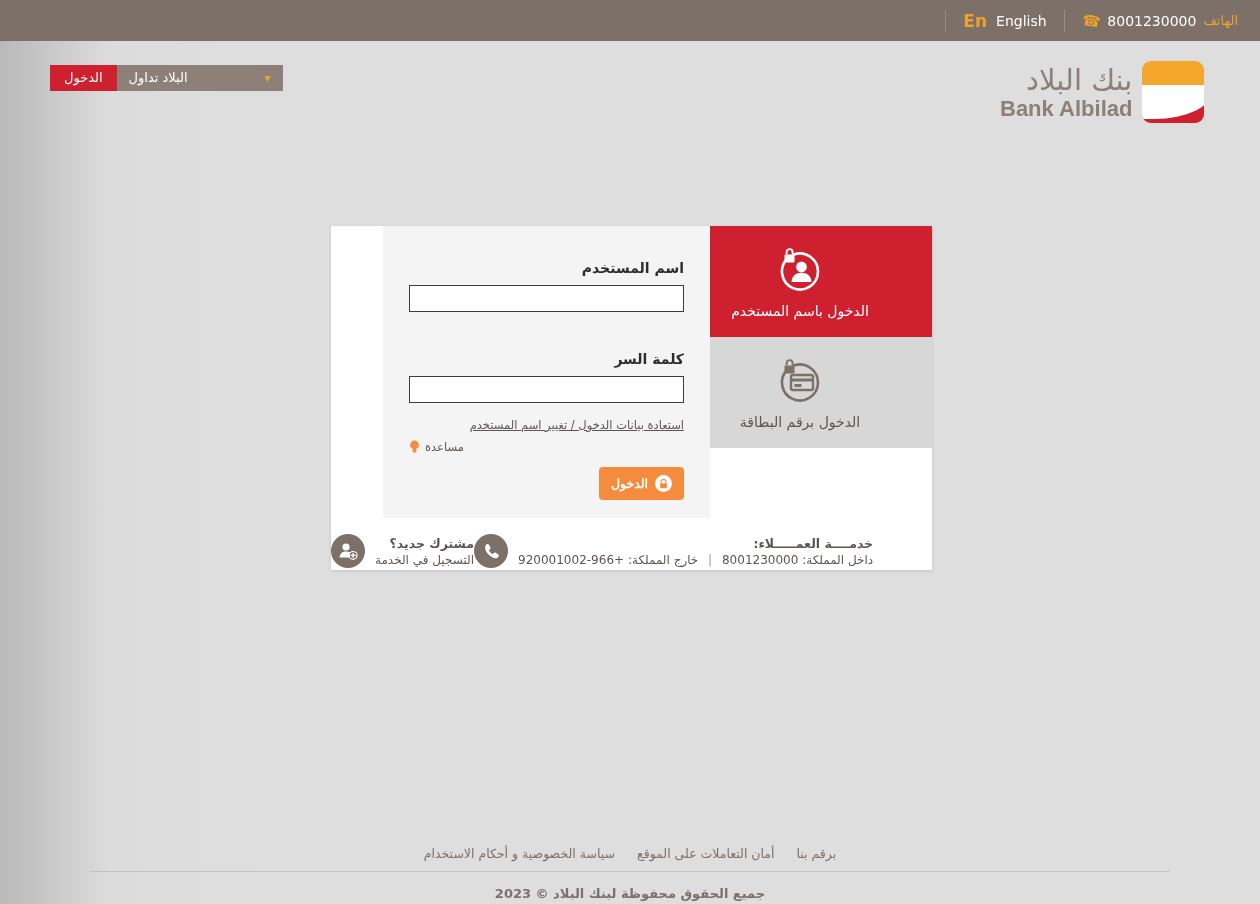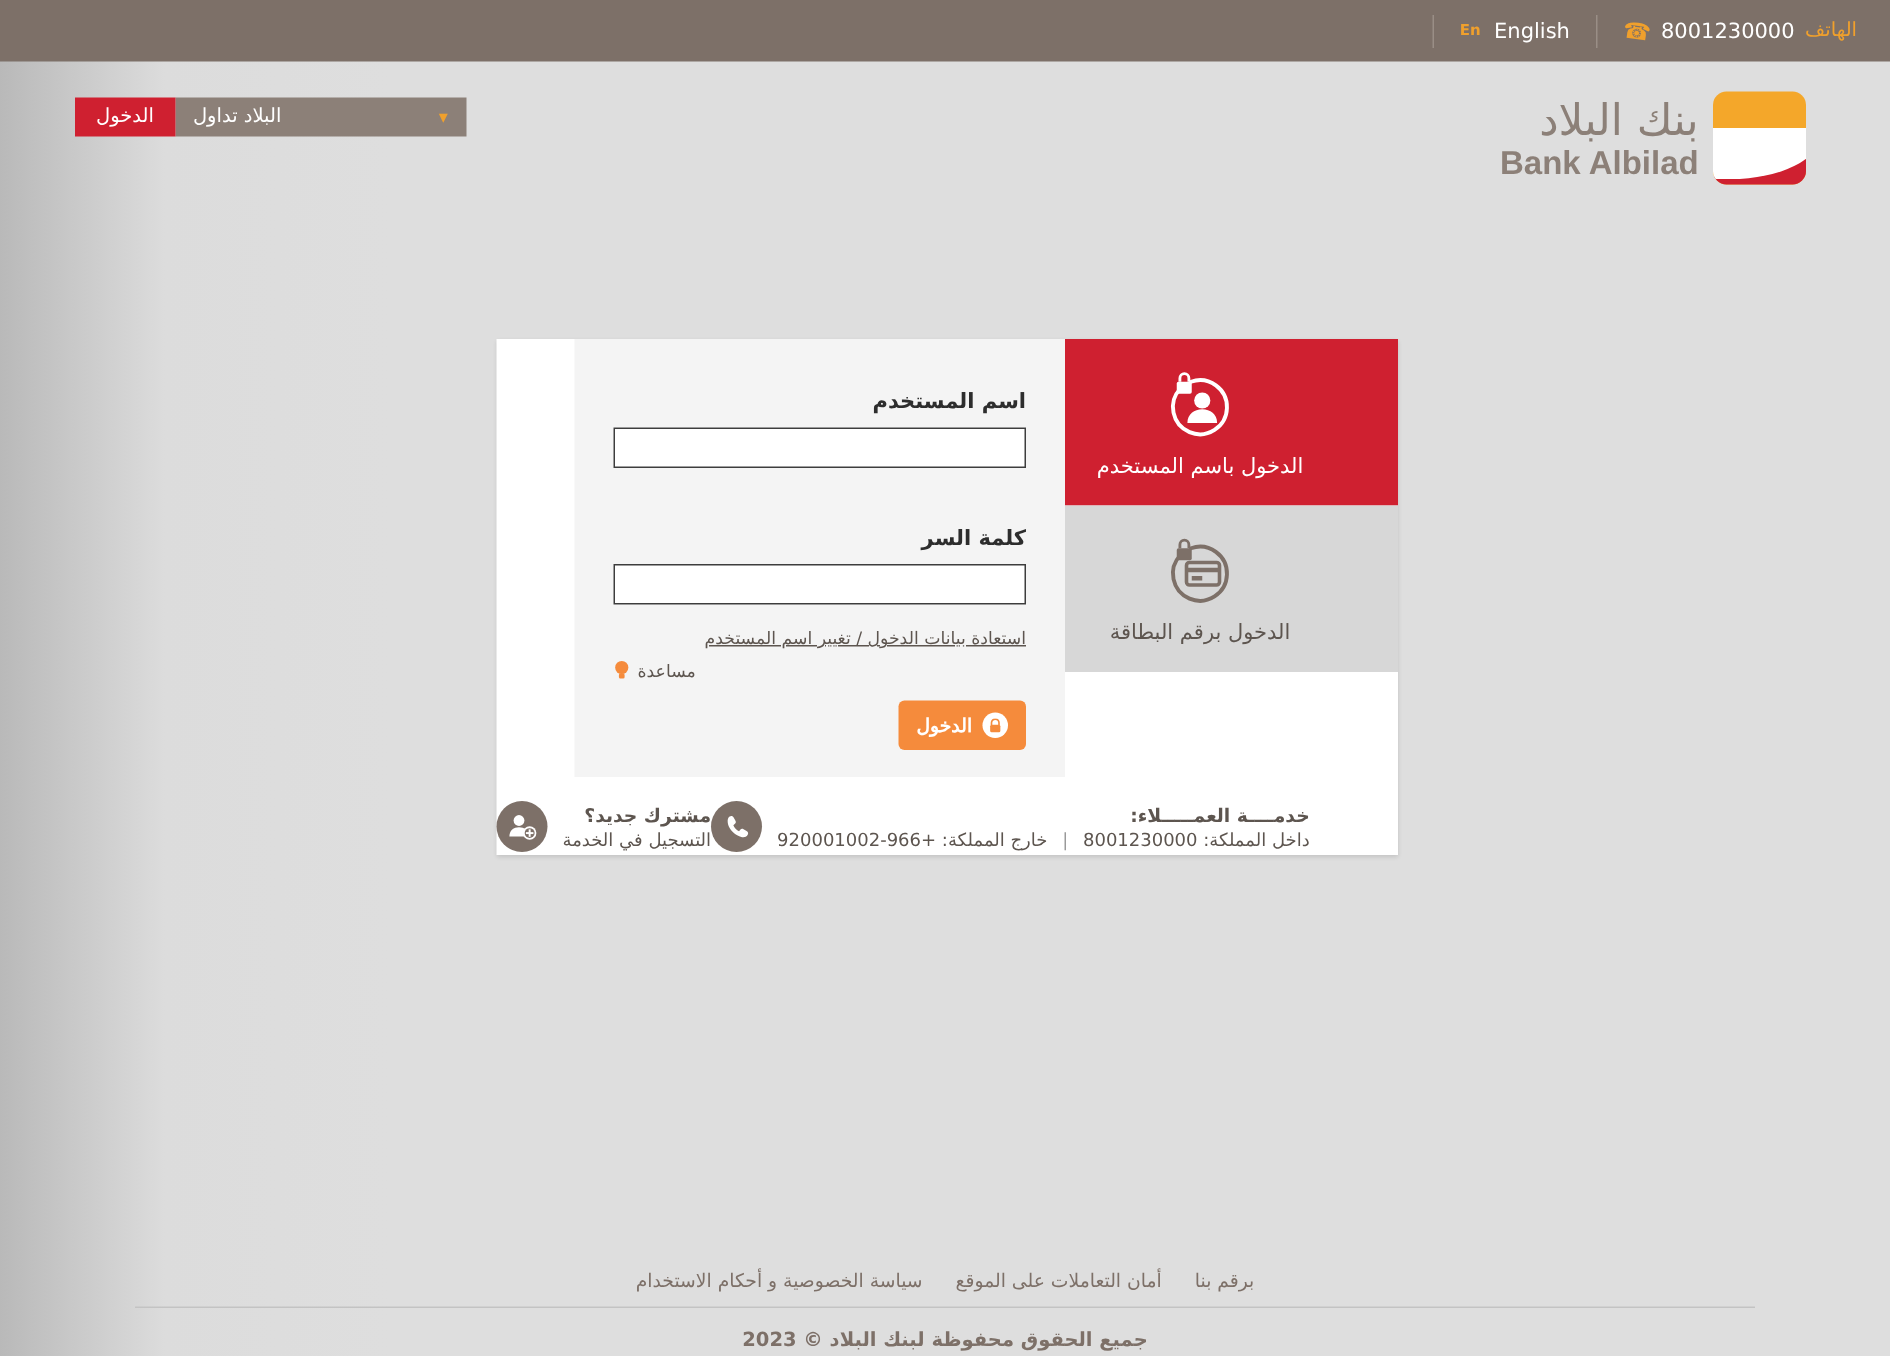--- a/index.html
+++ b/index.html
@@ -26,21 +26,21 @@
     padding-right: 22px;
   }
   .tb-phone { display: flex; align-items: center; gap: 7px; }
   .tb-label { color: #f0a02c; font-size: 13px; }
   .tb-number { color: #ffffff; font-size: 14px; direction: ltr; }
   .tb-phone-icon { color: #f0a02c; font-size: 15px; transform: rotate(8deg); display:inline-block; }
   .tb-sep {
     width: 1px; height: 22px; background: #9a8e86; margin: 0 17px;
   }
   .tb-lang { color: #ffffff; font-size: 14px; }
-  .tb-lang-en { color: #f0a02c; font-size: 10px; font-weight: bold; margin-right: 9px; }
+  .tb-lang-en { color: #f0a02c; font-size: 17px; font-weight: bold; margin-right: 9px; }
 
   
   .header {
     position: absolute; top: 41px; left: 0; width: 1260px; height: 115px;
   }
   .logo {
     position: absolute; top: 20px; left: 1000px;
     display: flex; align-items: center; gap: 10px;
   }
   .logo-text { text-align: right; }
@@ -71,21 +71,21 @@
     position: absolute; top: 24px; left: 50px;
     display: flex; flex-direction: row; align-items: stretch;
   }
   .btn-login-top {
     background: #cf2030; color: #ffffff; font-size: 13px;
     padding: 0 14px; height: 26px; line-height: 26px; border: none;
     cursor: pointer; order: 2;
   }
   .dd-trade {
     background: #8c8078; color: #ffffff; font-size: 13px;
-    width: 194px; height: 26px; line-height: 26px;
+    width: 166px; height: 26px; line-height: 26px;
     display: flex; align-items: center; justify-content: space-between;
     padding: 12px 12px; margin-right: 4px; cursor: pointer; order: 1;
     flex-direction: row-reverse;
   }
   .dd-caret { color: #f0a02c; font-size: 12px; line-height: 1; }
 
   
   .card {
     position: absolute; top: 226px; left: 331px;
     width: 601px; height: 344px;

